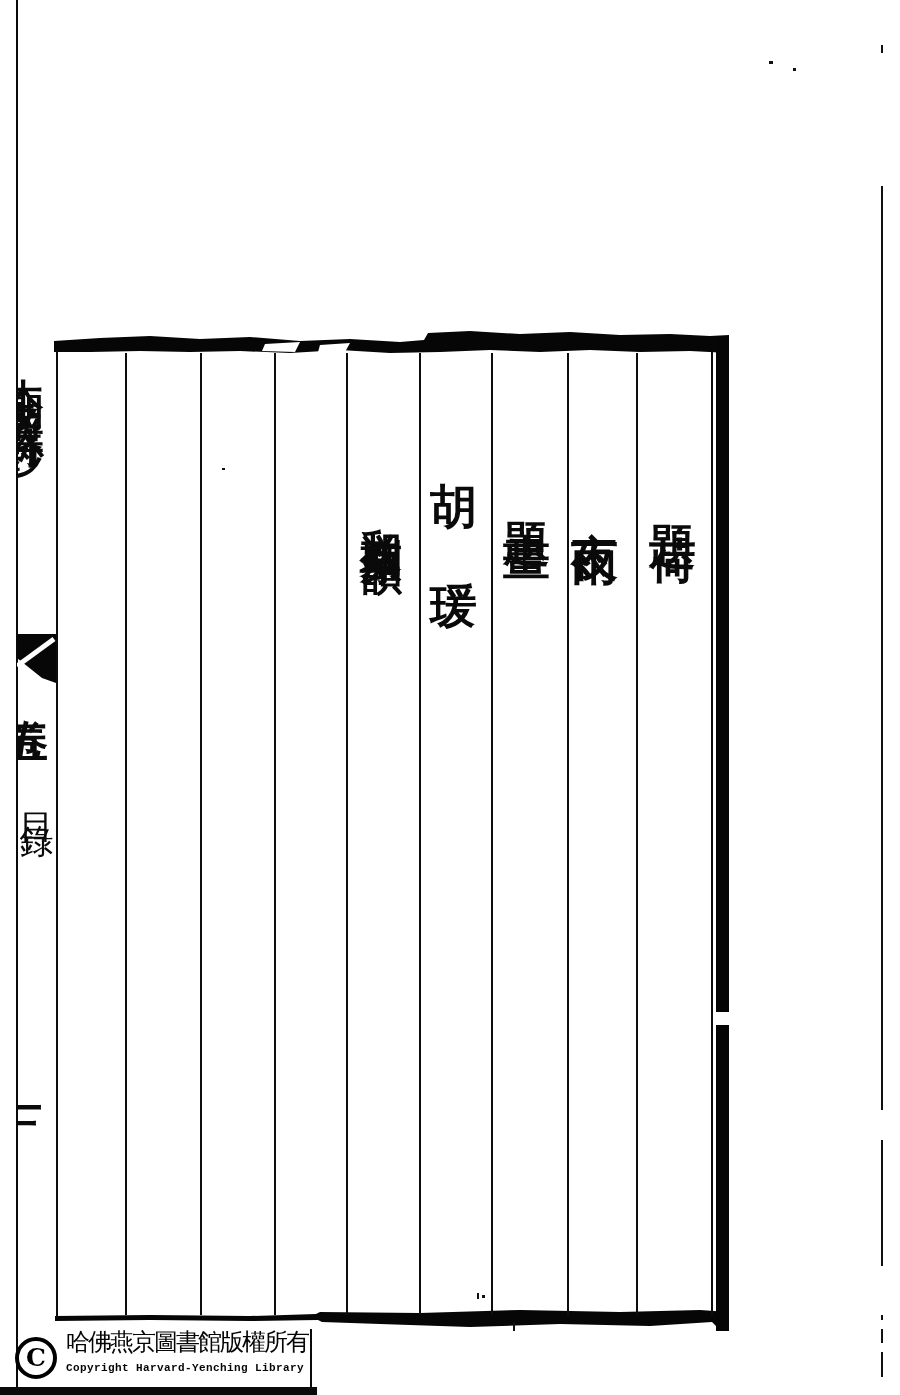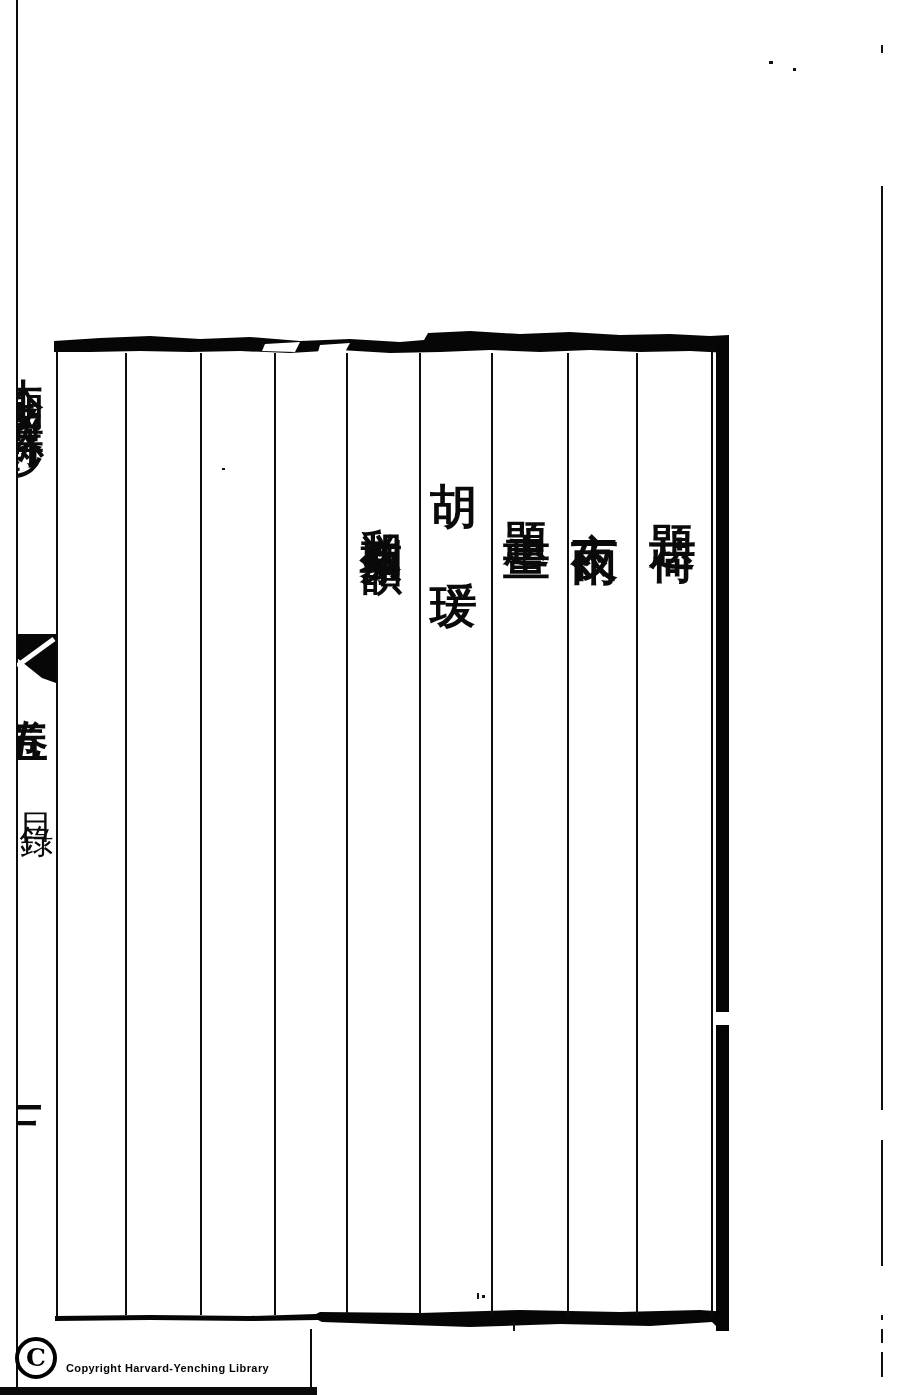--- a/index.html
+++ b/index.html
@@ -40,21 +40,21 @@
     text-align:center;line-height:34px;
     font-family:"DejaVu Serif", serif;font-weight:bold;font-size:25px;
   }
   #stamp-chinese{
     position:absolute;left:66px;top:1326px;
     font-family:"DejaVu Sans", sans-serif;font-size:24px;
     letter-spacing:-2px;color:#050505;white-space:nowrap;
   }
   #stamp-english{
     position:absolute;left:66px;top:1362px;
-    font-family:Liberation Sans, sans-serif;font-weight:bold;
+    font-family:Liberation Mono, monospace;font-weight:bold;
     font-size:11px;letter-spacing:0.4px;color:#050505;white-space:nowrap;
   }
 </style>
 </head>
 <body>
 
 <div id="scan-page">
 
   <div class="abs ink" style="left:16px;top:0;width:2px;height:1395px;"></div>
 
@@ -123,17 +123,18 @@
   <div class="speck" style="left:513px;top:1322px;width:2px;height:9px;"></div>
   <div class="speck" style="left:881px;top:45px;width:2px;height:8px;"></div>
 
   <div class="edge-seg" style="left:881px;top:186px;height:924px;"></div>
   <div class="edge-seg" style="left:881px;top:1140px;height:126px;"></div>
   <div class="edge-seg" style="left:881px;top:1315px;height:5px;"></div>
   <div class="edge-seg" style="left:881px;top:1329px;height:14px;"></div>
   <div class="edge-seg" style="left:881px;top:1352px;height:25px;"></div>
 
   <div id="copyright-icon">C</div>
+  <div id="stamp-chinese">哈佛燕京圖書館版權所有</div>
   <div id="stamp-english">Copyright Harvard-Yenching Library</div>
   <div class="abs ink" style="left:310px;top:1329px;width:2px;height:59px;"></div>
   <div class="abs ink" style="left:0;top:1387px;width:317px;height:8px;"></div>
 
 </div>
 
 </body></html>

